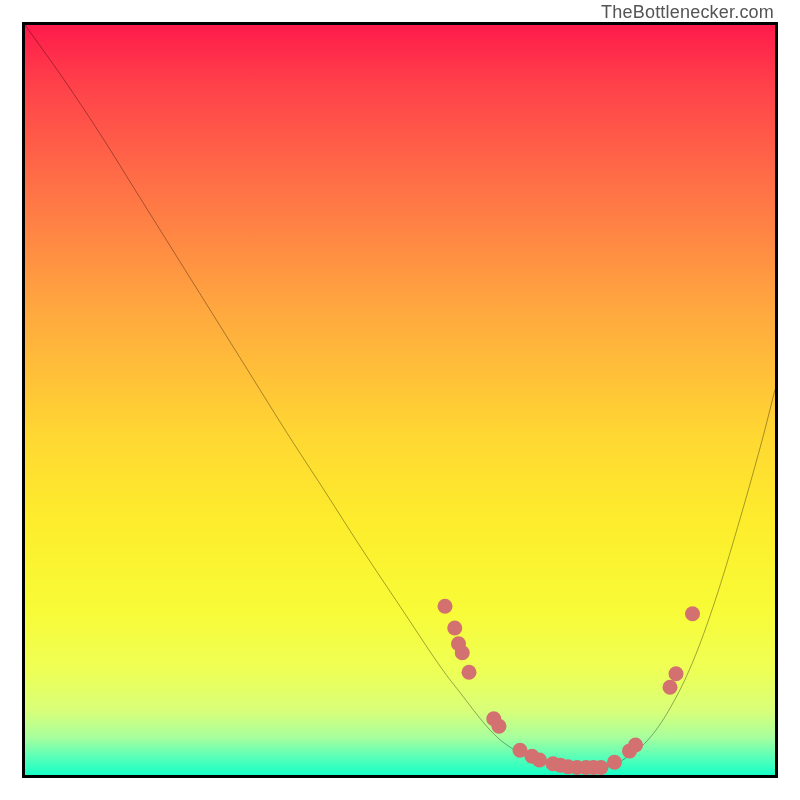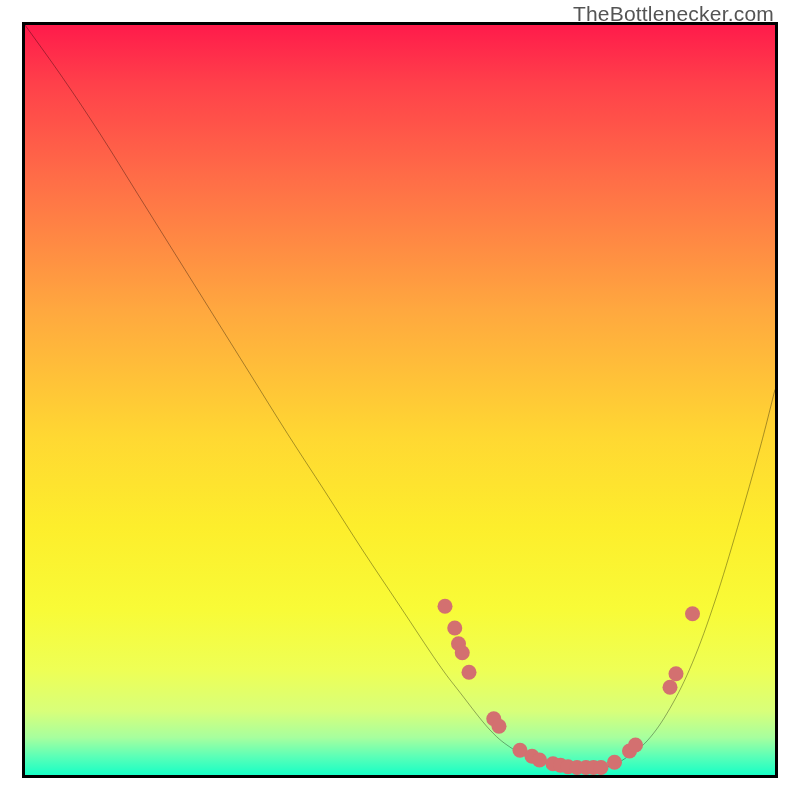--- a/index.html
+++ b/index.html
@@ -55,21 +55,21 @@
     height: 100%;
   }
   circle.dot {
     fill: #d37070;
   }
   .watermark {
     position: absolute;
     right: 26px;
     top: 2px;
     color: #545454;
-    font-size: 21px;
+    font-size: 18px;
     letter-spacing: 0.2px;
     font-weight: 400;
   }
 </style>
 </head>
 <body>
 
 <div class="stage">
   <div class="watermark">TheBottlenecker.com</div>
 

